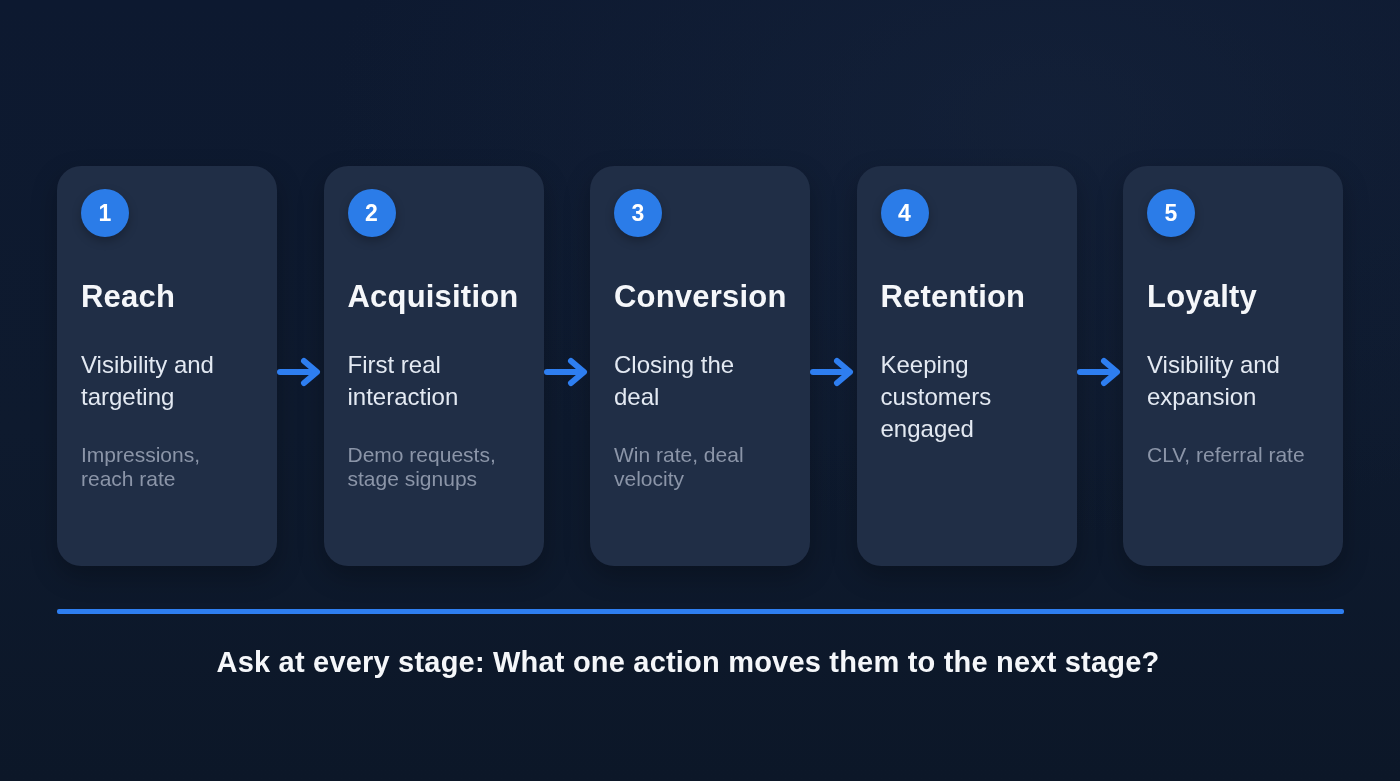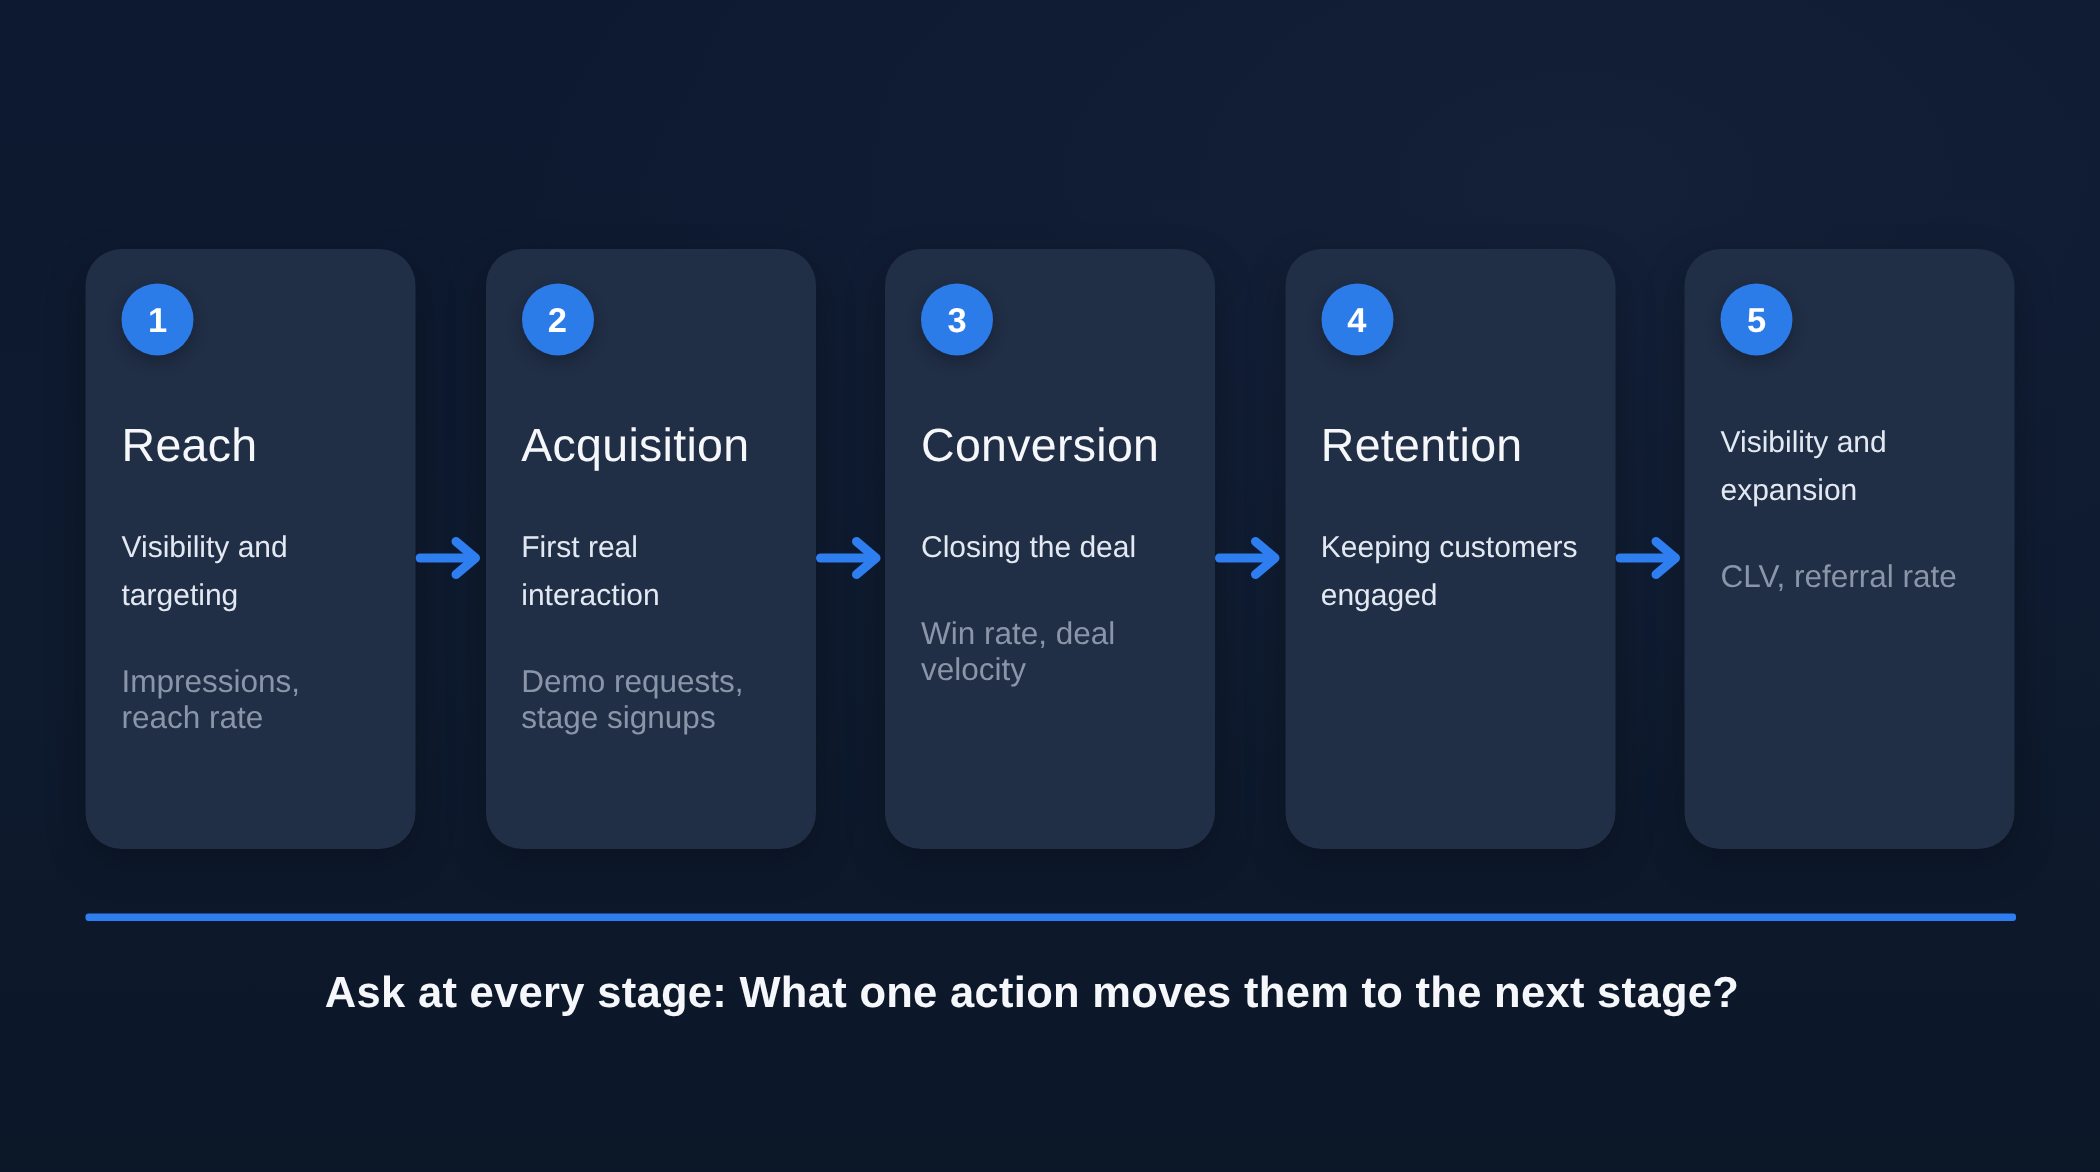--- a/index.html
+++ b/index.html
@@ -36,26 +36,26 @@
   .badge{
     width:48px;height:48px;border-radius:50%;
     background:var(--badge-blue);
     color:#ffffff;font-weight:bold;font-size:23px;
     display:flex;align-items:center;justify-content:center;
     margin-bottom:42px;
     box-shadow:0 4px 10px rgba(0,0,0,.25);
   }
   .stage-title{
     color:var(--title-color);
-    font-size:31px;font-weight:normal;letter-spacing:.2px;
+    font-size:31px;font-weight:bold;letter-spacing:.2px;
     margin-bottom:34px;
   }
   .stage-desc{
     color:var(--subtitle-color);
-    font-size:20px;line-height:32px;
+    font-size:24px;line-height:32px;
     margin-bottom:30px;
   }
   .stage-metrics{
     color:var(--metric-color);
     font-size:21px;line-height:24px;
   }
   .arrow{
     flex:0 0 auto;position:relative;top:6px;
     display:flex;align-items:center;justify-content:center;
   }
@@ -127,20 +127,21 @@
 
     <div class="arrow">
       <svg width="46" height="32" viewBox="0 0 46 32" fill="none" xmlns="http://www.w3.org/2000/svg">
         <path d="M3 16 H38" stroke="#2e7ef0" stroke-width="6" stroke-linecap="round"></path>
         <path d="M27 5 L40 16 L27 27" stroke="#2e7ef0" stroke-width="6" stroke-linecap="round" stroke-linejoin="round"></path>
       </svg>
     </div>
 
     <div class="stage-card">
       <div class="badge">5</div>
+      <div class="stage-title">Loyalty</div>
       <div class="stage-desc">Visibility and expansion</div>
       <div class="stage-metrics">CLV, referral rate</div>
     </div>
 
   </div>
 
   <div class="divider"></div>
   <div class="footer-note">Ask at every stage: What one action moves them to the next stage?</div>
 </div>
 

